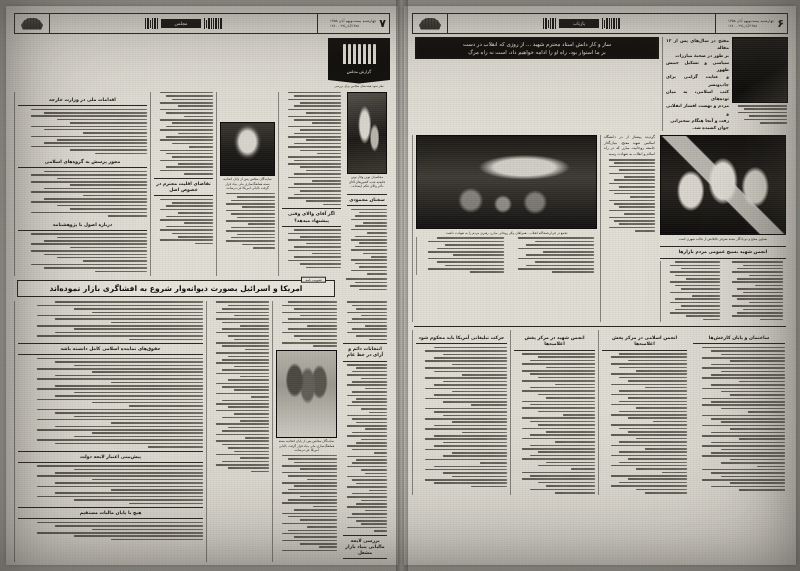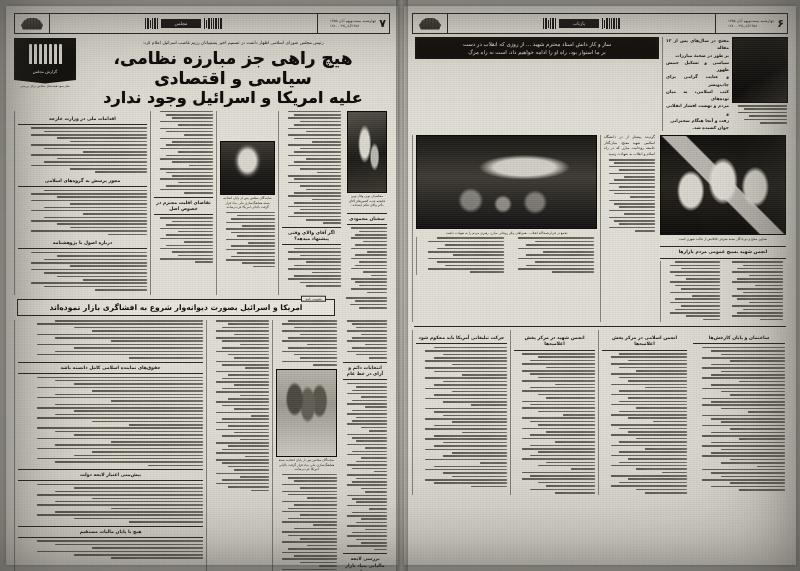--- a/index.html
+++ b/index.html
@@ -609,25 +609,20 @@
               <i class="w"></i>
               <i></i>
           </span>
         </div>
         <div class="mh-logo">
           <div class="logo-glyph"></div>
         </div>
       </div>
 
       <div class="flexrow" style="margin-top:4px;align-items:flex-start;">
-        <div style="flex:1;padding:0 4px;">
-          <div class="lede">رئیس مجلس شورای اسلامی اظهار داشت در تصمیم اخیر پشتیبانان رژیم غاصب اسرائیل اعلام کرد:</div>
-          <div class="bighead">هیچ راهی جز مبارزه نظامی، سیاسی و اقتصادی</div>
-          <div class="bighead two" style="margin-top:1px;">علیه امریکا و اسرائیل وجود ندارد</div>
-        </div>
         <div class="emblem">
           <div class="bars">
             <i></i>
               <i></i>
               <i></i>
               <i></i>
               <i></i>
               <i></i>
               <i></i>
           </div>

